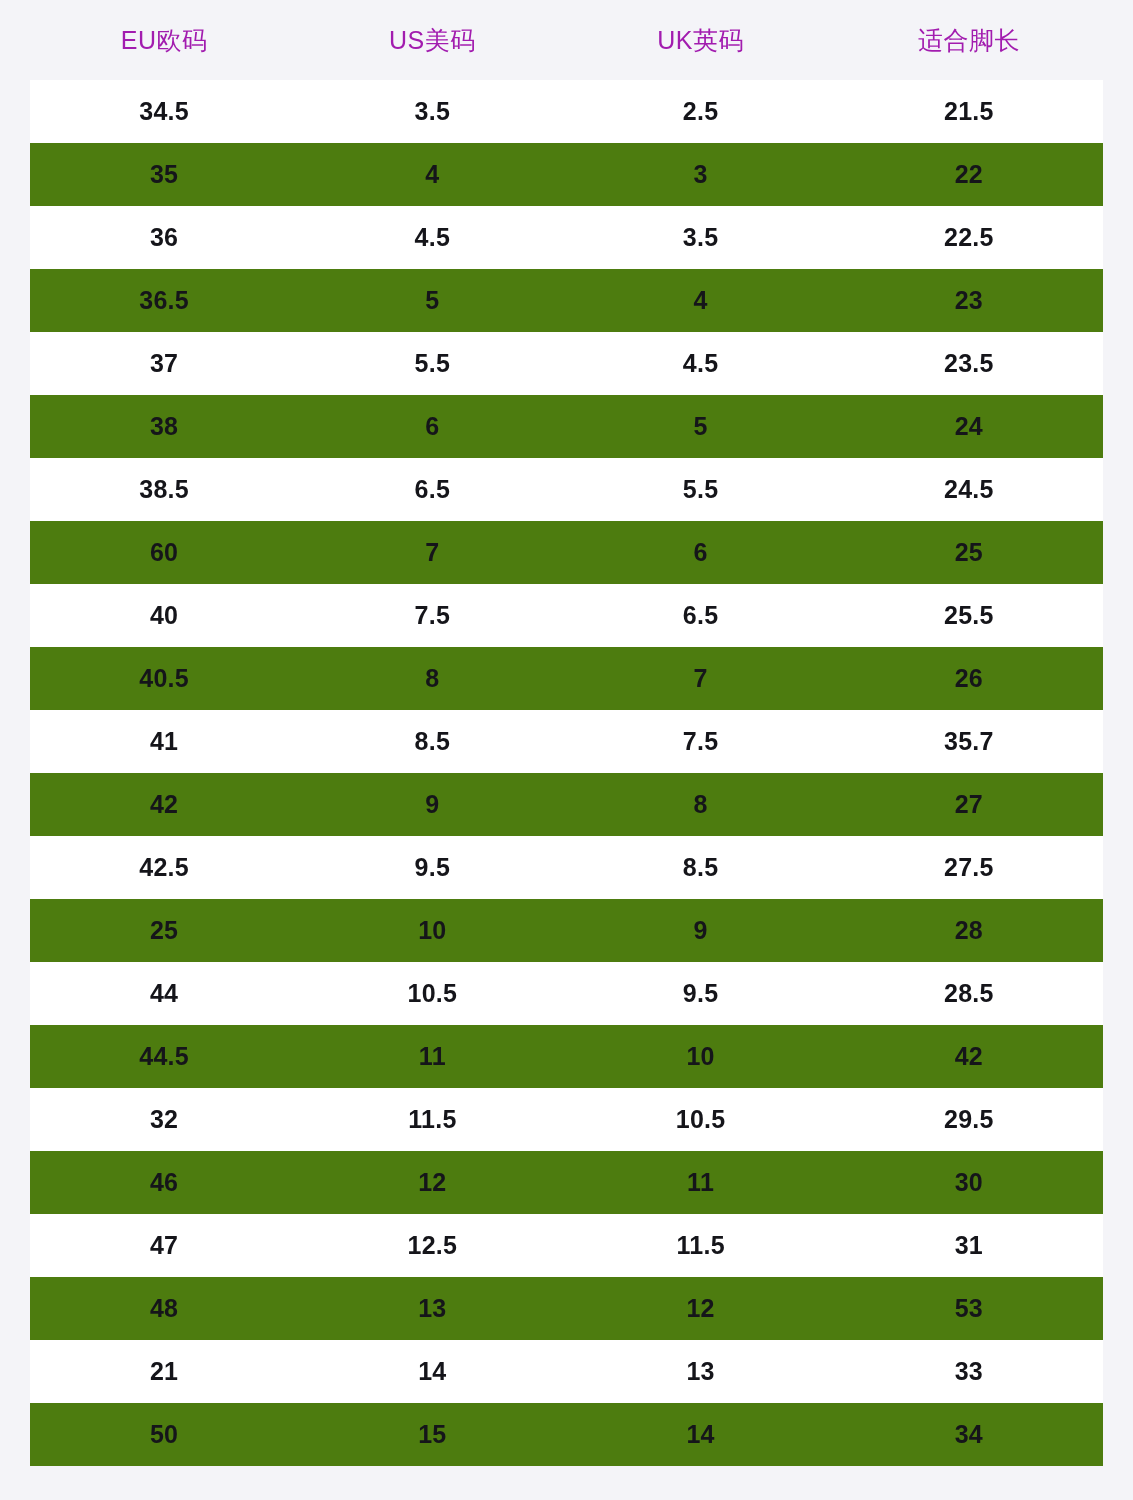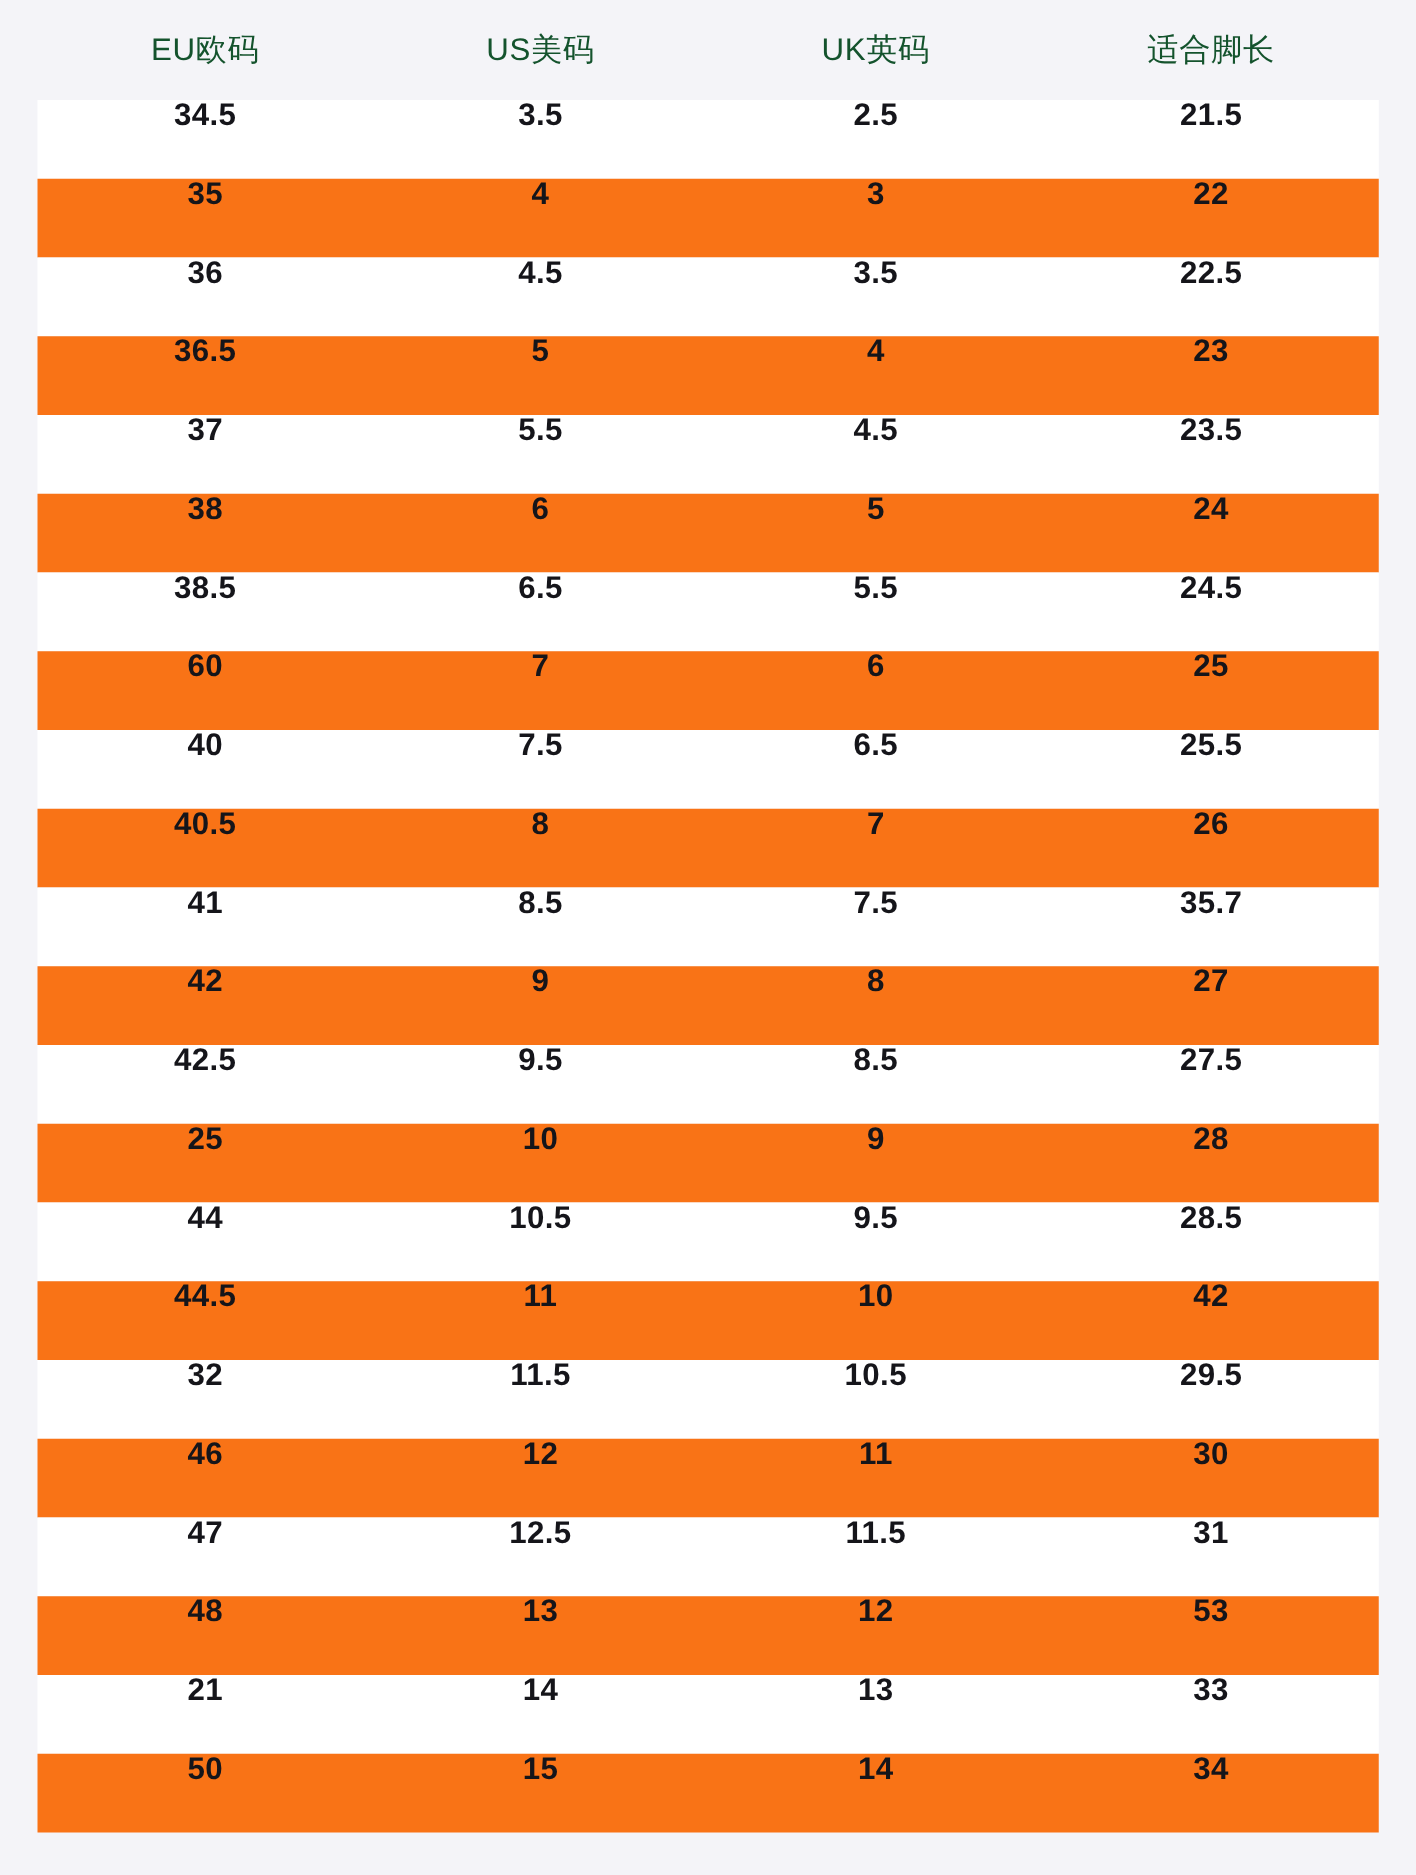--- a/index.html
+++ b/index.html
@@ -29,44 +29,45 @@
     align-items: center;
     padding: 0 30px;
     box-sizing: border-box;
     background: #f4f4f8;
   }
   .chart-header .col {
     flex: 1 1 0;
     text-align: center;
     font-size: 25px;
     font-weight: 400;
-    color: #14532d;
+    color: #a21caf;
     letter-spacing: 0.5px;
     line-height: 1;
   }
 
   
   .chart-body {
     display: block;
   }
 
   .row {
     display: flex;
     height: 63px;
+    align-items: center;
     box-sizing: border-box;
   }
   
   .row.row-white {
     background: #ffffff;
     margin: 0 30px;
     width: 1073px;
   }
   
   .row.row-tint {
-    background: #f97316;
+    background: #4d7c0f;
     margin: 0 30px;
     width: 1073px;
   }
 
   .row .cell {
     flex: 1 1 0;
     text-align: center;
     font-size: 25px;
     font-weight: 700;
     color: #15151a;

